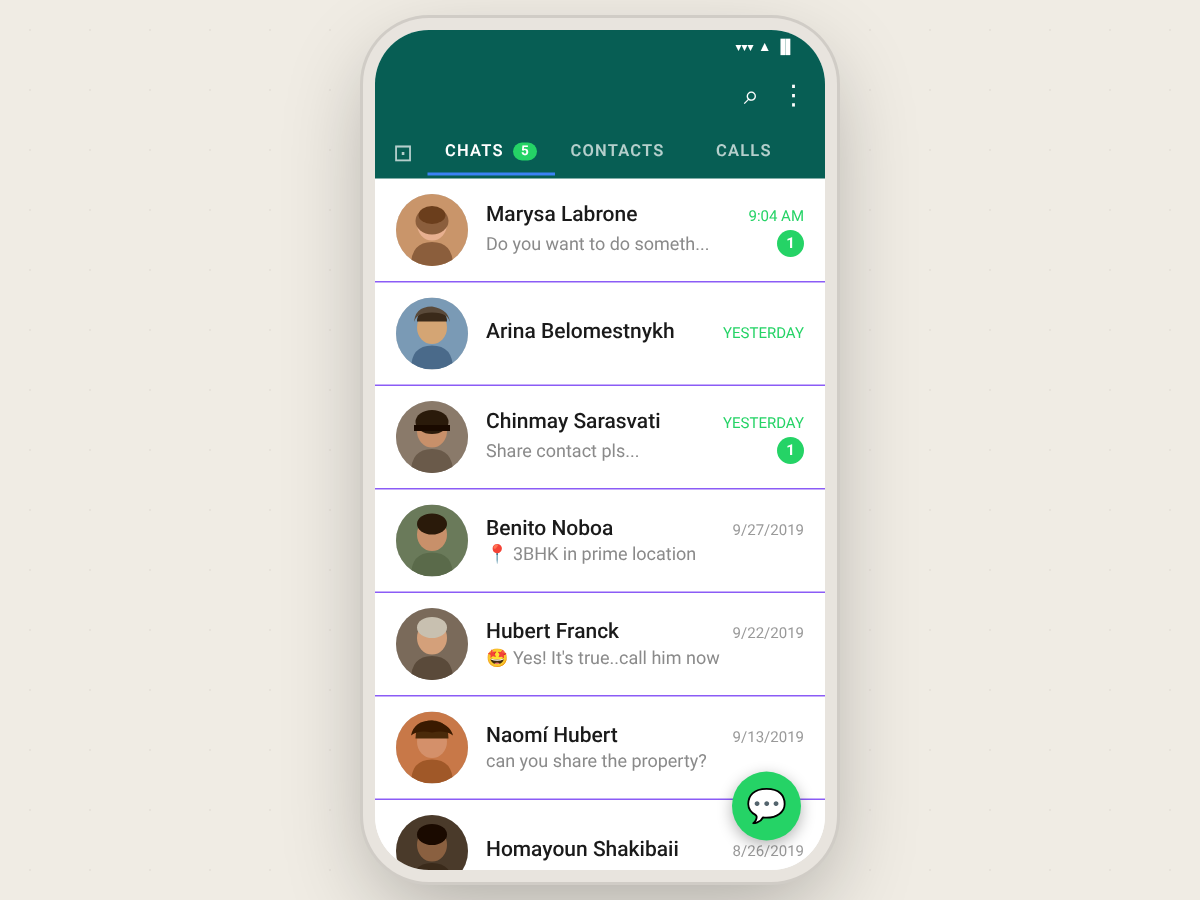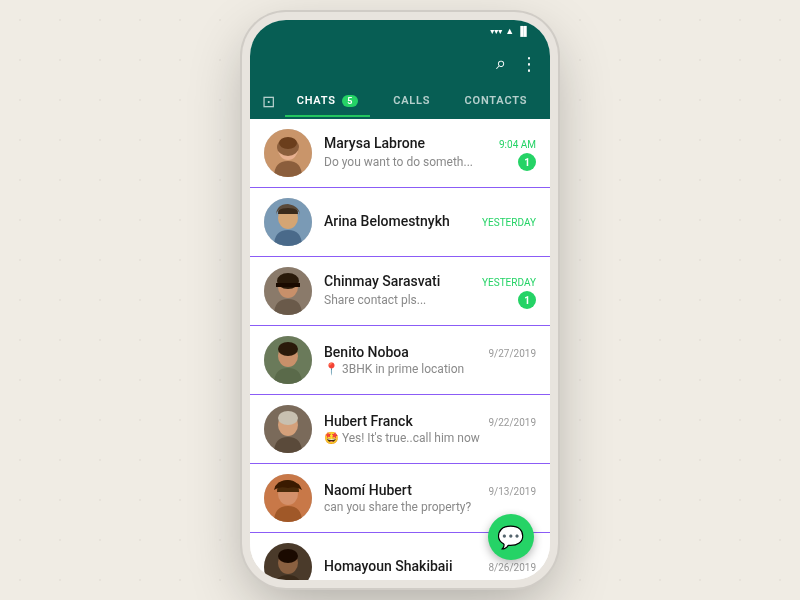--- a/index.html
+++ b/index.html
@@ -119,21 +119,21 @@
       font-size: 11px;
       font-weight: 600;
       letter-spacing: 0.8px;
       cursor: pointer;
       border-bottom: 2px solid transparent;
       position: relative;
     }
 
     .tab.active {
       color: white;
-      border-bottom: 2px solid #22c55e;
+      border-bottom: 2px solid #3b82f6;
     }
 
     .tab-badge {
       background: #25d366;
       color: white;
       border-radius: 10px;
       font-size: 9px;
       font-weight: 700;
       padding: 1px 5px;
       margin-left: 3px;
@@ -292,24 +292,24 @@
       </div>
 
       <div class="tabs">
         <div class="tab-camera">
           <span>⊡</span>
         </div>
         <div class="tab active">
           CHATS <span class="tab-badge">5</span>
         </div>
         <div class="tab">
+          CONTACTS
+        </div>
+        <div class="tab">
           CALLS
-        </div>
-        <div class="tab">
-          CONTACTS
         </div>
       </div>
     </div>
 
     <div class="chat-list" style="position:relative; flex:1; overflow-y:auto;">
 
       <div id="chat-items-container">
           <div class="chat-item">
     <div class="avatar">
       <svg viewBox="0 0 48 48" xmlns="http://www.w3.org/2000/svg">

